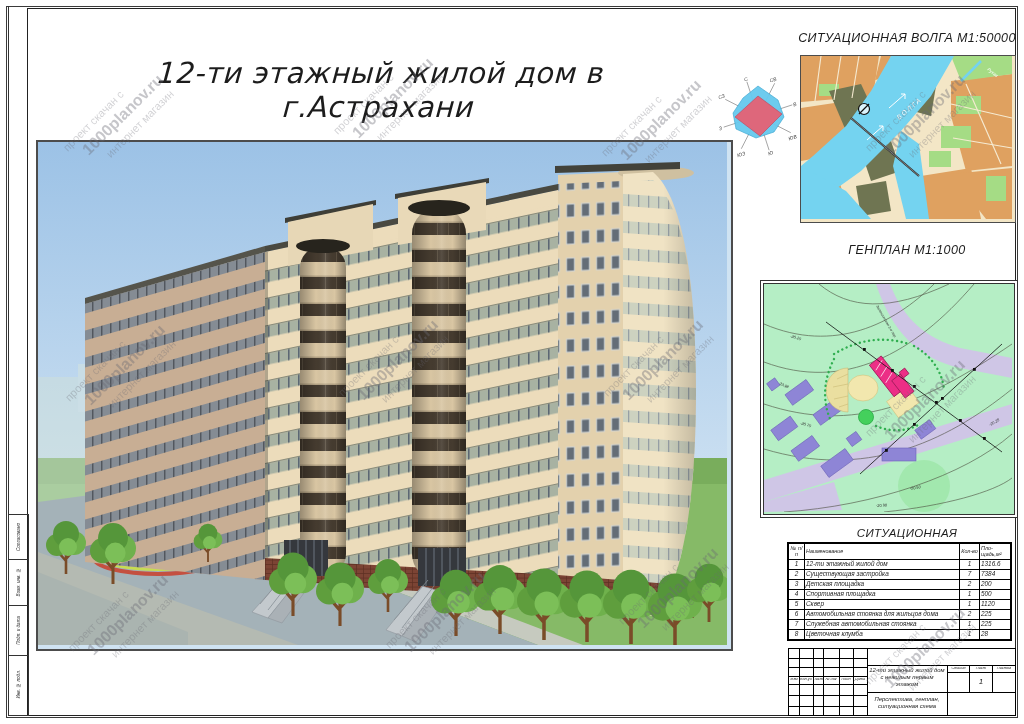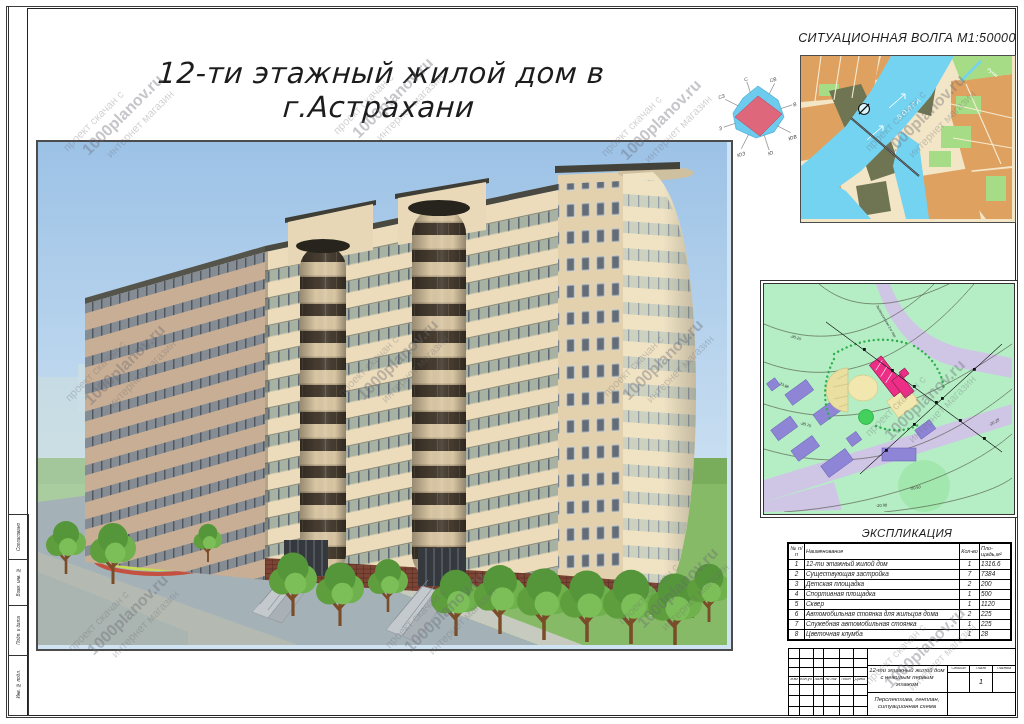--- a/index.html
+++ b/index.html
@@ -296,20 +296,21 @@
     <line x1="50" y1="62" x2="118" y2="120" stroke="#cfcfcf" stroke-width="0.5"></line>
     <g>
       <circle cx="63" cy="53" r="5.5" fill="rgba(255,255,255,0.75)" stroke="#111" stroke-width="1.2"></circle>
       <line x1="58" y1="58" x2="68" y2="48" stroke="#111" stroke-width="1.2"></line>
     </g>
     <text x="98" y="64" font-size="6.5" font-style="italic" fill="#fff" letter-spacing="2" transform="rotate(-40 98 64)">ВОЛГА</text>
     <text x="186" y="14" font-size="4.5" font-style="italic" fill="#fff" transform="rotate(38 186 14)">Рукав</text>
   </svg>
   </div>
 
+  <div class="abs small-caption gost" style="left:798px;top:243px;">ГЕНПЛАН М1:1000</div>
 
   <div class="abs genplan-outer">
   <div class="genplan-inner">
   <svg width="248" height="228" viewBox="0 0 248 228">
     <rect width="248" height="228" fill="#b5eec5"></rect>
     <circle cx="160" cy="202" r="26" fill="#a2e8ae"></circle>
     <g fill="#cfc6e6">
       <path d="M112,0 L126,0 C140,36 162,54 196,64 L248,74 L248,94 L196,84 C154,74 128,48 112,0 Z"></path>
       <polygon points="0,196 248,120 248,140 0,218"></polygon>
       <polygon points="0,218 70,198 78,226 0,228"></polygon>
@@ -375,21 +376,21 @@
               <rect x="177" y="113" width="2.8" height="2.8"></rect>
         <rect x="149" y="139" width="2.8" height="2.8"></rect>
               <rect x="121" y="165" width="2.8" height="2.8"></rect>
       </g>
     </g>
     <text x="112" y="22" font-size="3.6" font-style="italic" fill="#333" transform="rotate(60 112 22)">Зеленгинская 3-я пер.</text>
   </svg>
   </div>
   </div>
 
-  <div class="abs small-caption gost" style="left:798px;top:527px;font-size:11.5px;">ЭКСПЛИКАЦИЯ</div>
+  <div class="abs small-caption gost" style="left:798px;top:527px;font-size:11.5px;">СИТУАЦИОННАЯ</div>
 
   <table class="abs expl">
     <thead>
       <tr>
         <th class="c-num">№ п/п</th>
         <th class="c-name">Наименование</th>
         <th class="c-qty">Кол-во</th>
         <th class="c-area">Пло-щадь,м²</th>
       </tr>
     </thead>

